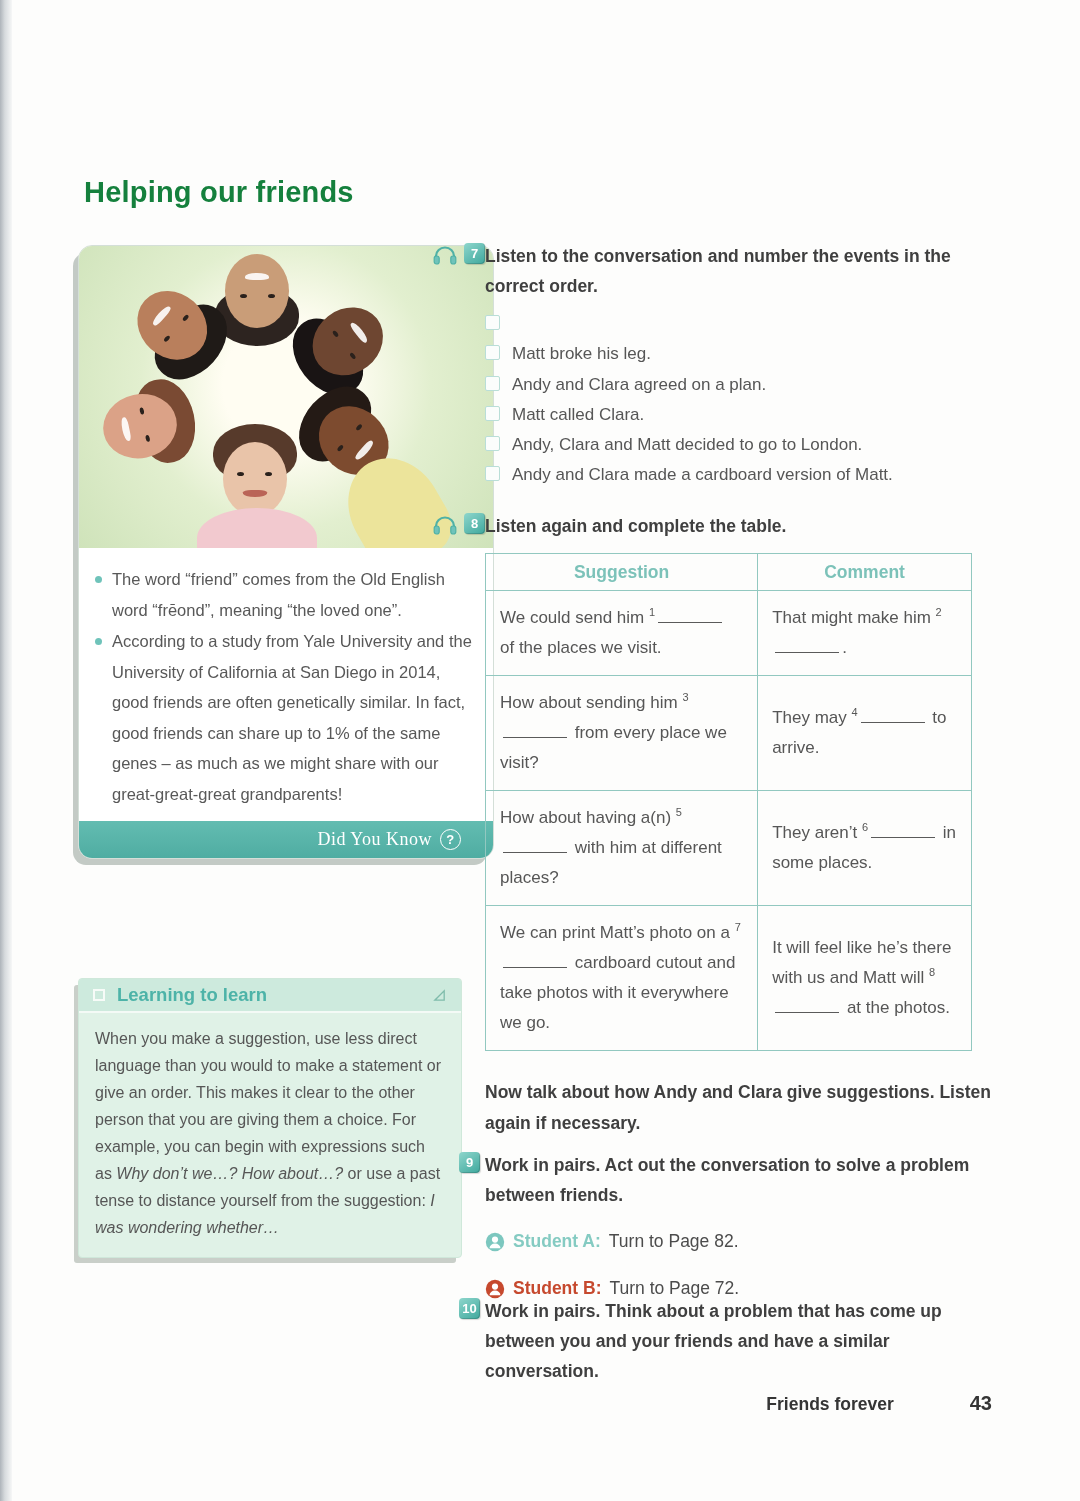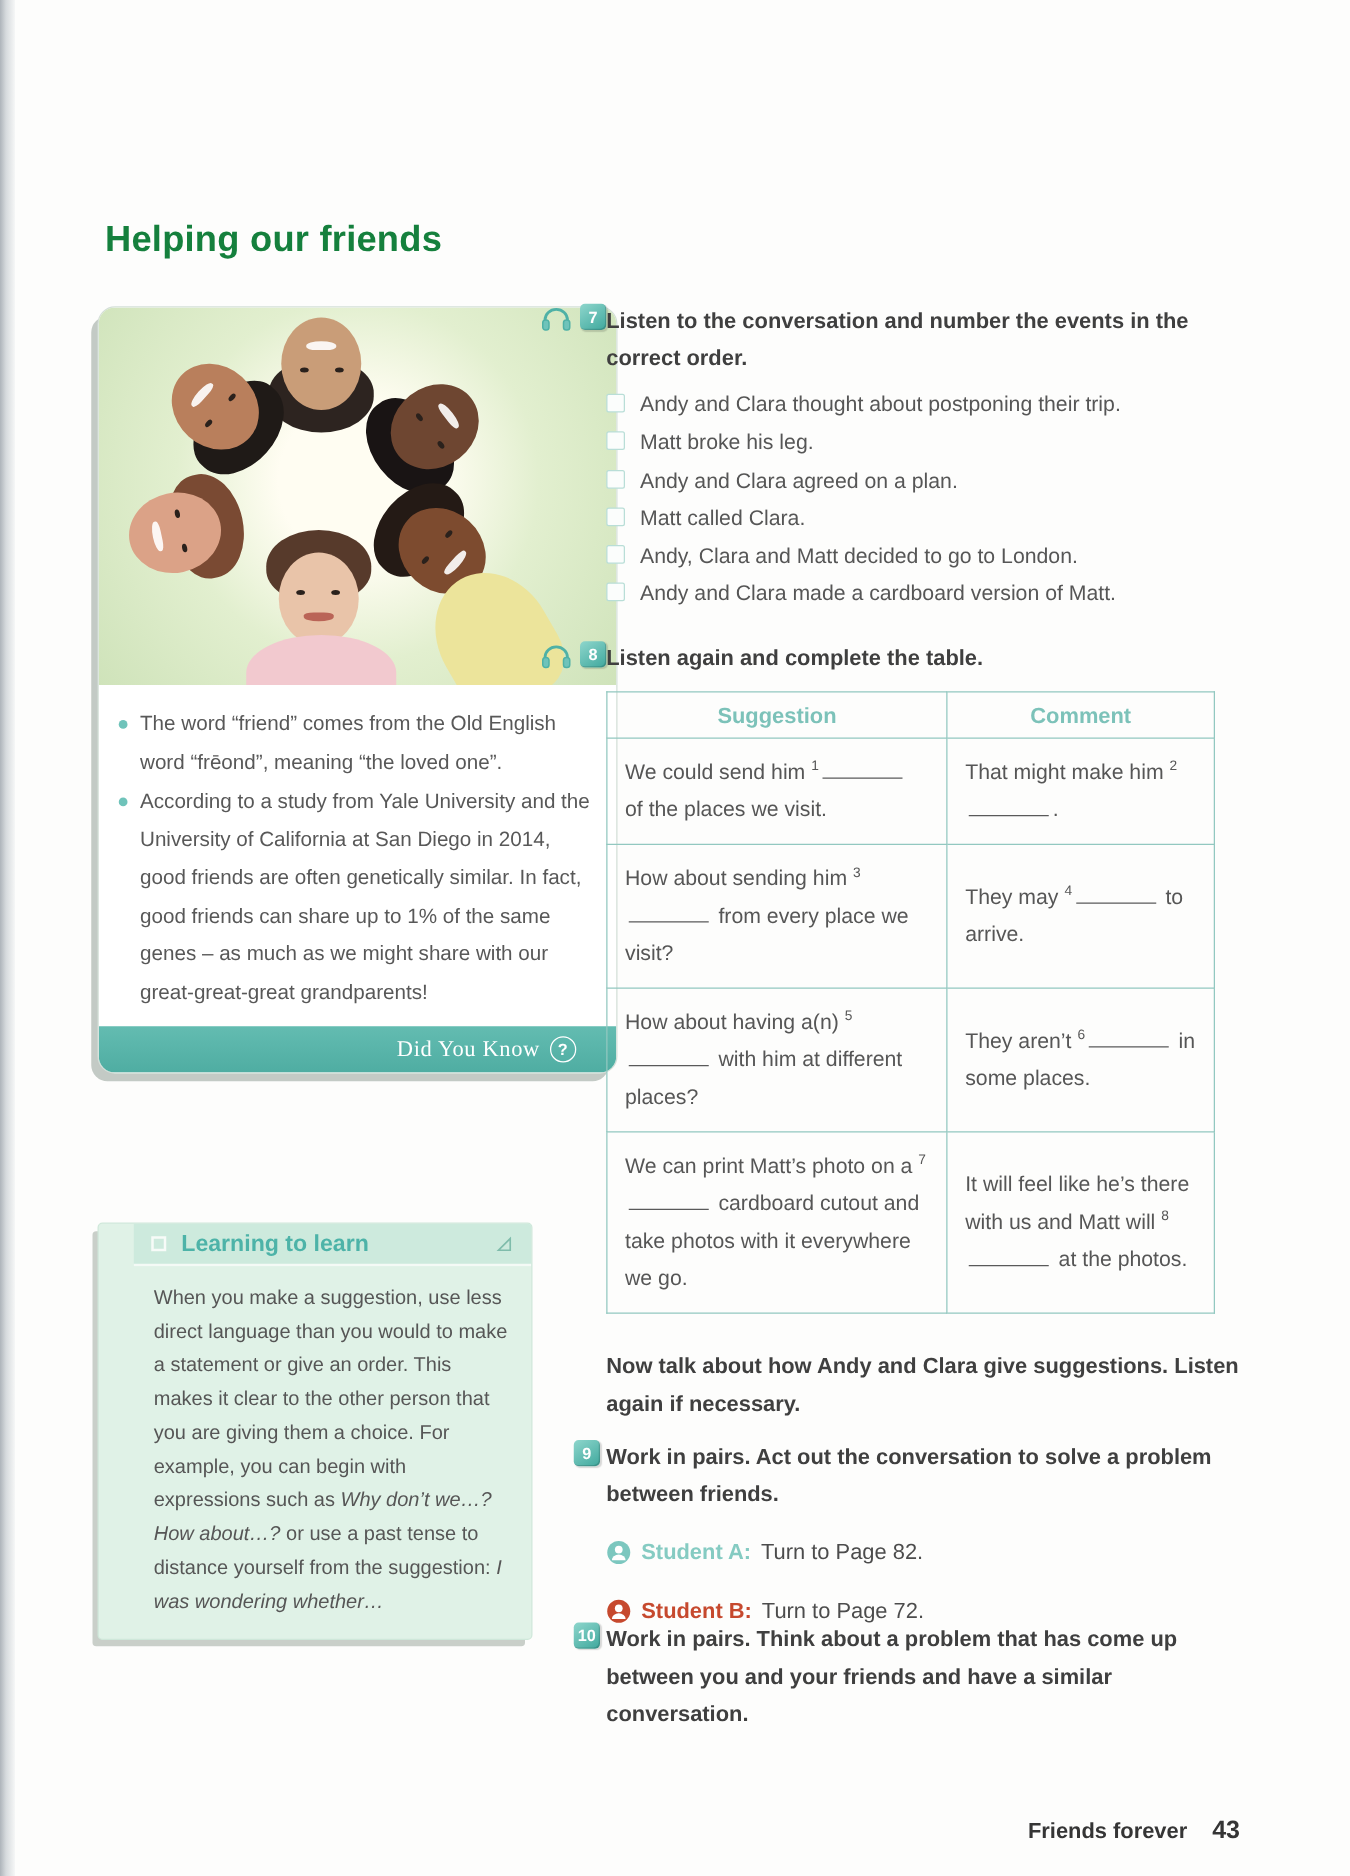--- a/index.html
+++ b/index.html
@@ -37,22 +37,22 @@
   .facts li + li{ margin-top:1px; }
   .bullet-dot{ width:7px; height:7px; border-radius:50%; background:#6fc3ba; margin-top:12px; flex:none; }
   .dyk-band{ height:37px; background:linear-gradient(180deg,#63bcb1,#4fada2);
     display:flex; align-items:center; justify-content:flex-end; gap:8px; padding:0 32px;
     color:#fff; font-family:"Liberation Serif","DejaVu Serif",serif; font-size:18px; letter-spacing:.5px; }
   .qmark{ width:21px; height:21px; border:1.6px solid #fff; border-radius:50%;
     display:flex; align-items:center; justify-content:center; font-size:13px;
     font-family:"Liberation Sans",sans-serif; font-weight:bold; }
 
   
-  .ltl-box{ position:absolute; left:78px; top:978px; width:348px; border-radius:4px;
-    background:#e0f2e7; box-shadow:-5px 6px 0 -1px #c9cfc9; overflow:hidden; border:1px solid #cfe8da;padding-left:28px;}
+  .ltl-box{ position:absolute; left:78px; top:978px; width:384px; border-radius:4px;
+    background:#e0f2e7; box-shadow:-5px 6px 0 -1px #c9cfc9; overflow:hidden; border:1px solid #cfe8da;}
   .ltl-header{ height:34px; background:#cdeadd; display:flex; align-items:center; gap:12px;
     padding:0 14px; border-bottom:2px solid #f4faf6; }
   .ltl-square{ width:12px; height:12px; border:2px solid #f7fbf8; background:transparent; flex:none;}
   .ltl-title{ font-size:18.5px; font-weight:bold; color:#4db3a8; flex:1; }
   .ltl-tri{ flex:none; }
   .ltl-body{ padding:12px 16px 16px 16px; font-size:16px; line-height:27px; color:#565656; }
   .ltl-body em{ font-style:italic; }
 
   
   .ex{ position:absolute; left:432px; width:560px; }
@@ -86,21 +86,21 @@
     line-height:31px; max-width:508px; }
 
   .students{ list-style:none; margin:6px 0 0 53px; }
   .students li{ display:flex; align-items:center; gap:8px; min-height:31px; font-size:17.5px;margin-top:16px; }
   .student-name{ font-weight:bold; }
   .student-a .student-name{ color:#85cbc2; }
   .student-b .student-name{ color:#c6492e; }
   .student-rest{ color:#4c4c4c; }
 
   
-  .footer{ position:absolute; top:1453px; right:88px; display:flex; align-items:baseline; gap:20px; }
+  .footer{ position:absolute; top:1392px; right:88px; display:flex; align-items:baseline; gap:76px; }
   .book-title{ font-size:17.5px; font-weight:bold; color:#353535; }
   .page-num{ font-size:20px; font-weight:bold; color:#353535; }
 </style>
 </head>
 <body>
 
 <div class="edge-strip"></div>
 
 <h1 class="page-title">Helping our friends</h1>
 
@@ -189,21 +189,20 @@
         <rect x="2.2" y="13" width="5" height="8" rx="2.2" fill="#6fc3ba" stroke="#4fb1a6" stroke-width="1.2"></rect>
         <rect x="18.8" y="13" width="5" height="8" rx="2.2" fill="#6fc3ba" stroke="#4fb1a6" stroke-width="1.2"></rect>
       </svg>
       <span class="badge">7</span>
     </div>
     <h2 class="ex-instruction">Listen to the conversation and number the events in the correct order.</h2>
   </div>
   <ul class="order-list">
     <li>
       <span class="cb"></span>
-      <span>Andy and Clara thought about postponing their trip.</span>
       </li>
     <li>
       <span class="cb"></span>
       <span>Matt broke his leg.</span>
       </li>
     <li>
       <span class="cb"></span>
       <span>Andy and Clara agreed on a plan.</span>
       </li>
     <li>

